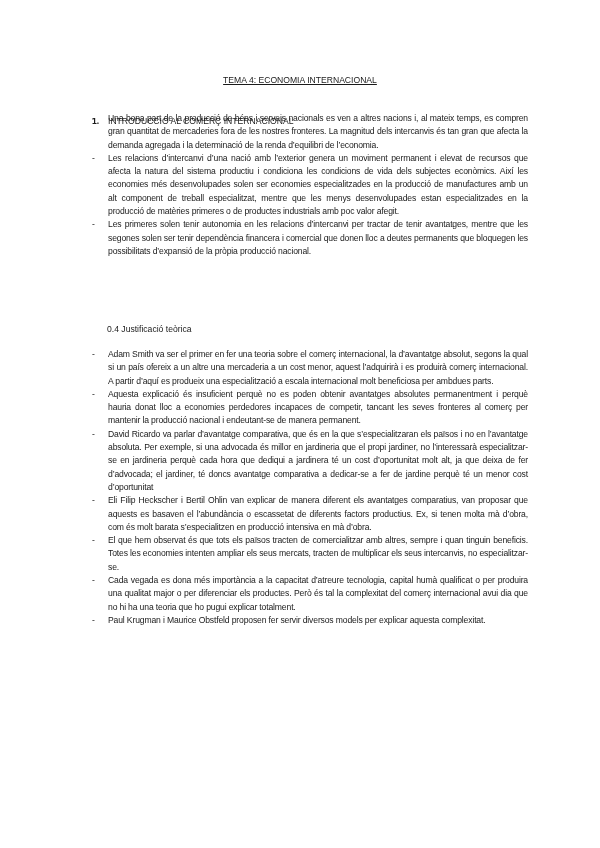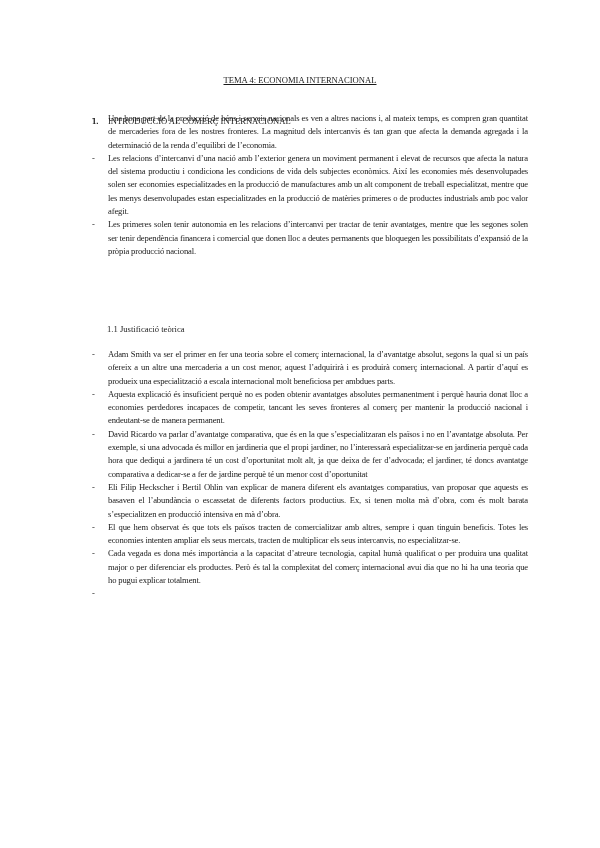--- a/index.html
+++ b/index.html
@@ -2,21 +2,21 @@
 <html><head>
   <meta charset="utf-8">
   <style>
     html, body { margin: 0; padding: 0; background: #ffffff; }
     body { width: 600px; height: 848px; overflow: hidden; }
     .page {
       position: relative;
       width: 600px; height: 848px;
       background: #ffffff;
       color: #1a1a1a;
-      font-family: Liberation Serif, serif;
+      font-family: Liberation Sans, sans-serif;
       font-size: 8.6px;
       line-height: 13.3px;
       letter-spacing: -0.15px;
     }
     .title {
       position: absolute;
       top: 74px; left: 0; width: 600px;
       text-align: center;
       font-size: 8.6px;
       text-decoration: underline;
@@ -60,25 +60,25 @@
   <div class="section-heading">
     <span class="num">1.</span><span>INTRODUCCIÓ AL COMERÇ INTERNACIONAL</span>
   </div>
 
   <ul class="list list1">
     <li><span class="dash">-</span><span>Una bona part de la producció de béns i serveis nacionals es ven a altres nacions i, al mateix temps, es compren gran quantitat de mercaderies fora de les nostres fronteres. La magnitud dels intercanvis és tan gran que afecta la demanda agregada i la determinació de la renda d’equilibri de l’economia.</span></li>
     <li><span class="dash">-</span><span>Les relacions d’intercanvi d’una nació amb l’exterior genera un moviment permanent i elevat de recursos que afecta la natura del sistema productiu i condiciona les condicions de vida dels subjectes econòmics. Així les economies més desenvolupades solen ser economies especialitzades en la producció de manufactures amb un alt component de treball especialitzat, mentre que les menys desenvolupades estan especialitzades en la producció de matèries primeres o de productes industrials amb poc valor afegit.</span></li>
     <li><span class="dash">-</span><span>Les primeres solen tenir autonomia en les relacions d’intercanvi per tractar de tenir avantatges, mentre que les segones solen ser tenir dependència financera i comercial que donen lloc a deutes permanents que bloquegen les possibilitats d’expansió de la pròpia producció nacional.</span></li>
   </ul>
 
-  <div class="subheading">1.1 Justificació teòrica</div>
+  <div class="subheading">0.4 Justificació teòrica</div>
 
   <ul class="list list2">
     <li><span class="dash">-</span><span>Adam Smith va ser el primer en fer una teoria sobre el comerç internacional, la d’avantatge absolut, segons la qual si un país ofereix a un altre una mercaderia a un cost menor, aquest l’adquirirà i es produirà comerç internacional. A partir d’aquí es produeix una especialització a escala internacional molt beneficiosa per ambdues parts.</span></li>
     <li><span class="dash">-</span><span>Aquesta explicació és insuficient perquè no es poden obtenir avantatges absolutes permanentment i perquè hauria donat lloc a economies perdedores incapaces de competir, tancant les seves fronteres al comerç per mantenir la producció nacional i endeutant-se de manera permanent.</span></li>
     <li><span class="dash">-</span><span>David Ricardo va parlar d’avantatge comparativa, que és en la que s’especialitzaran els països i no en l’avantatge absoluta. Per exemple, si una advocada és millor en jardineria que el propi jardiner, no l’interessarà especialitzar-se en jardineria perquè cada hora que dediqui a jardinera té un cost d’oportunitat molt alt, ja que deixa de fer d’advocada; el jardiner, té doncs avantatge comparativa a dedicar-se a fer de jardine perquè té un menor cost d’oportunitat</span></li>
     <li><span class="dash">-</span><span>Eli Filip Heckscher i Bertil Ohlin van explicar de manera diferent els avantatges comparatius, van proposar que aquests es basaven el l’abundància o escassetat de diferents factors productius. Ex, si tenen molta mà d’obra, com és molt barata s’especialitzen en producció intensiva en mà d’obra.</span></li>
     <li><span class="dash">-</span><span>El que hem observat és que tots els països tracten de comercialitzar amb altres, sempre i quan tinguin beneficis. Totes les economies intenten ampliar els seus mercats, tracten de multiplicar els seus intercanvis, no especialitzar-se.</span></li>
     <li><span class="dash">-</span><span>Cada vegada es dona més importància a la capacitat d’atreure tecnologia, capital humà qualificat o per produira una qualitat major o per diferenciar els productes. Però és tal la complexitat del comerç internacional avui dia que no hi ha una teoria que ho pugui explicar totalment.</span></li>
-    <li><span class="dash">-</span></li>
+    <li><span class="dash">-</span><span>Paul Krugman i Maurice Obstfeld proposen fer servir diversos models per explicar aquesta complexitat.</span></li>
   </ul>
 
 </div>
 
 </body></html>

